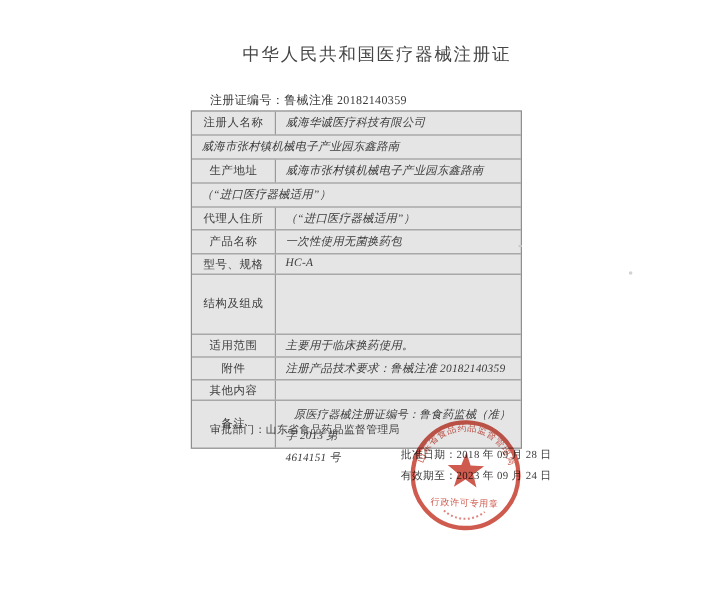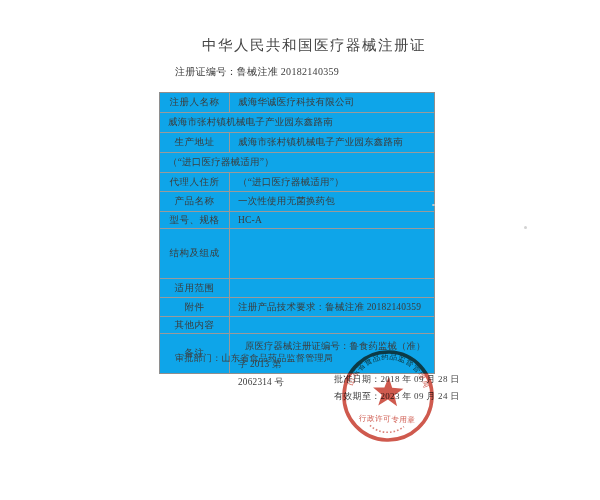--- a/index.html
+++ b/index.html
@@ -6,36 +6,36 @@
   body{
     width:600px;height:500px;position:relative;background:#ffffff;
     font-family:"Liberation Serif","DejaVu Serif",serif;
     color:#3d3d3d;overflow:hidden;
   }
   .title{
     position:absolute;left:16px;top:36px;width:596px;text-align:center;
     font-size:14.5px;letter-spacing:1.5px;color:#454545;font-weight:500;
   }
   .regline{
-    position:absolute;left:175px;top:65px;font-size:10px;color:#3c3c3c;letter-spacing:.3px;
+    position:absolute;left:175px;top:77px;font-size:10px;color:#3c3c3c;letter-spacing:.3px;
   }
   .cert-table{
     position:absolute;left:159px;top:92px;width:276px;
-    border:1px solid #8e8e8e;box-sizing:border-box;background:#0ea5e9;
+    border:1px solid #8e8e8e;box-sizing:border-box;background:#e5e5e5;
   }
   .trow{display:flex;border-bottom:1px solid #9a9a9a;box-sizing:border-box;}
   .trow:last-child{border-bottom:none;}
   .tlabel{
     width:70px;flex:0 0 70px;border-right:1px solid #9a9a9a;box-sizing:border-box;
     display:flex;align-items:center;justify-content:center;
     font-size:9.5px;color:#3c3c3c;letter-spacing:.5px;text-align:center;
   }
   .tvalue{
     flex:1;display:flex;align-items:center;box-sizing:border-box;
-    padding:0 4px 0 8px;font-size:9.5px;color:#3c3c3c;letter-spacing:.2px;
+    padding:0 4px 0 8px;font-size:9.5px;color:#3c3c3c;letter-spacing:.2px;font-style:italic;
   }
   .rh20{height:20px;} .rh19{height:19px;} .rh17{height:17px;}
   .rh50{height:50px;} .rh39{height:39px;}
   .tvalue.multiline{
     align-items:flex-start;padding-top:2.5px;font-size:9px;line-height:11.4px;
     text-align:justify;letter-spacing:.1px;
   }
   .tvalue.remark{display:block;padding-top:3px;line-height:18px;font-size:9.3px;}
   .tvalue.remark .l1{text-indent:7px;}
   .footer-dept{
@@ -85,34 +85,35 @@
   </div>
   <div class="trow rh17">
     <div class="tlabel">型号、规格</div>
     <div class="tvalue">HC-A</div>
   </div>
   <div class="trow rh50">
     <div class="tlabel">结构及组成</div>
   </div>
   <div class="trow rh19">
     <div class="tlabel">适用范围</div>
+    <div class="tvalue">主要用于临床换药使用。</div>
   </div>
   <div class="trow rh19">
     <div class="tlabel">附件</div>
     <div class="tvalue">注册产品技术要求：鲁械注准 20182140359</div>
   </div>
   <div class="trow rh17">
     <div class="tlabel">其他内容</div>
     <div class="tvalue"></div>
   </div>
   <div class="trow rh39">
     <div class="tlabel">备注</div>
     <div class="tvalue remark">
       <div class="l1">原医疗器械注册证编号：鲁食药监械（准）字 2013 第</div>
-      <div class="l2">2062314 号</div>
+      <div class="l2">4614151 号</div>
     </div>
   </div>
 </div>
 
 <div class="footer-dept">审批部门：山东省食品药品监督管理局</div>
 
 <div class="footer-dates">
   <div>批准日期：2018 年 09 月 28 日</div>
   <div>有效期至：2023 年 09 月 24 日</div>
 </div>

